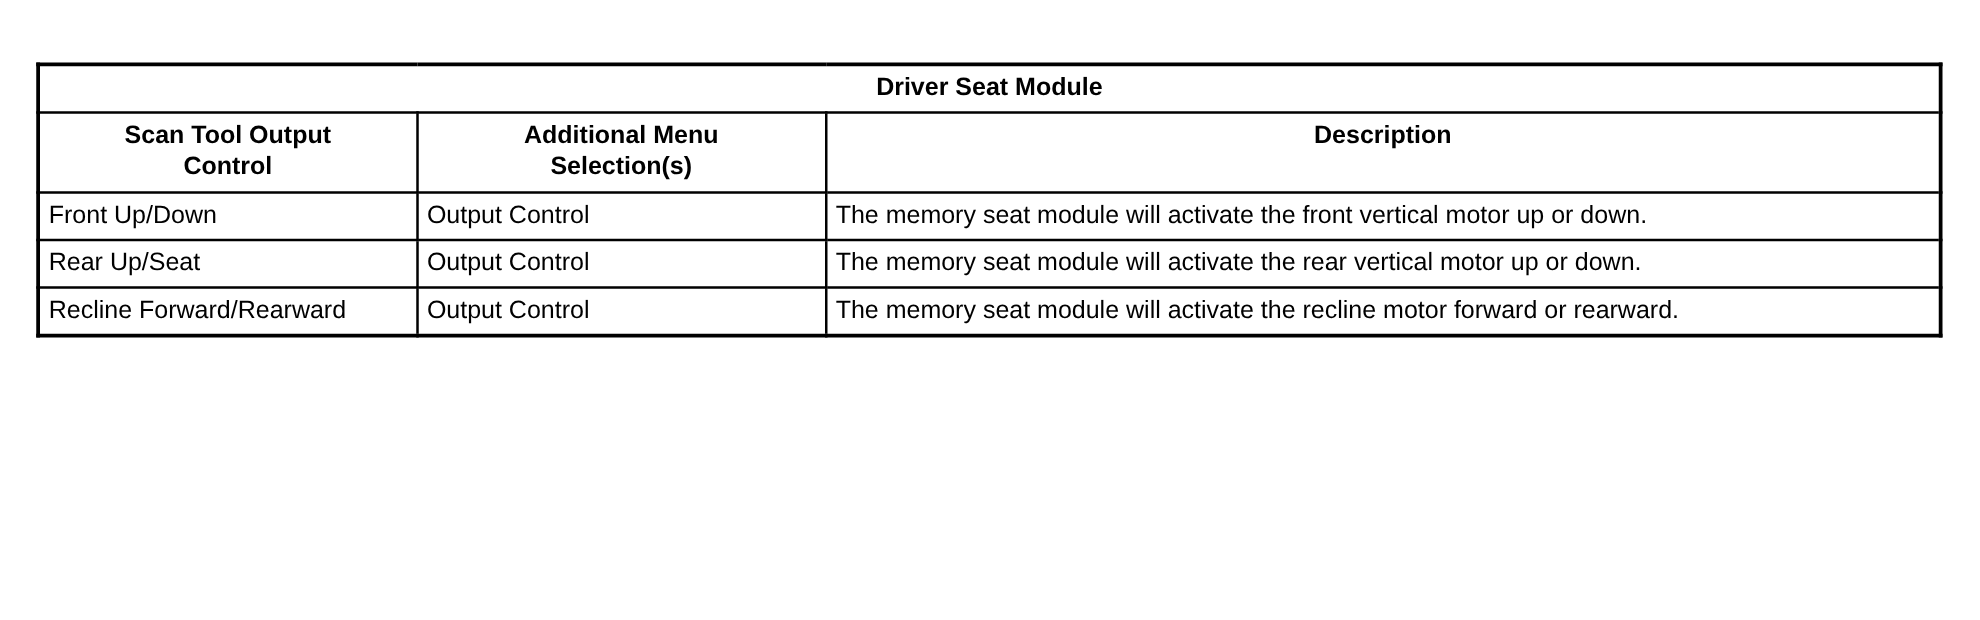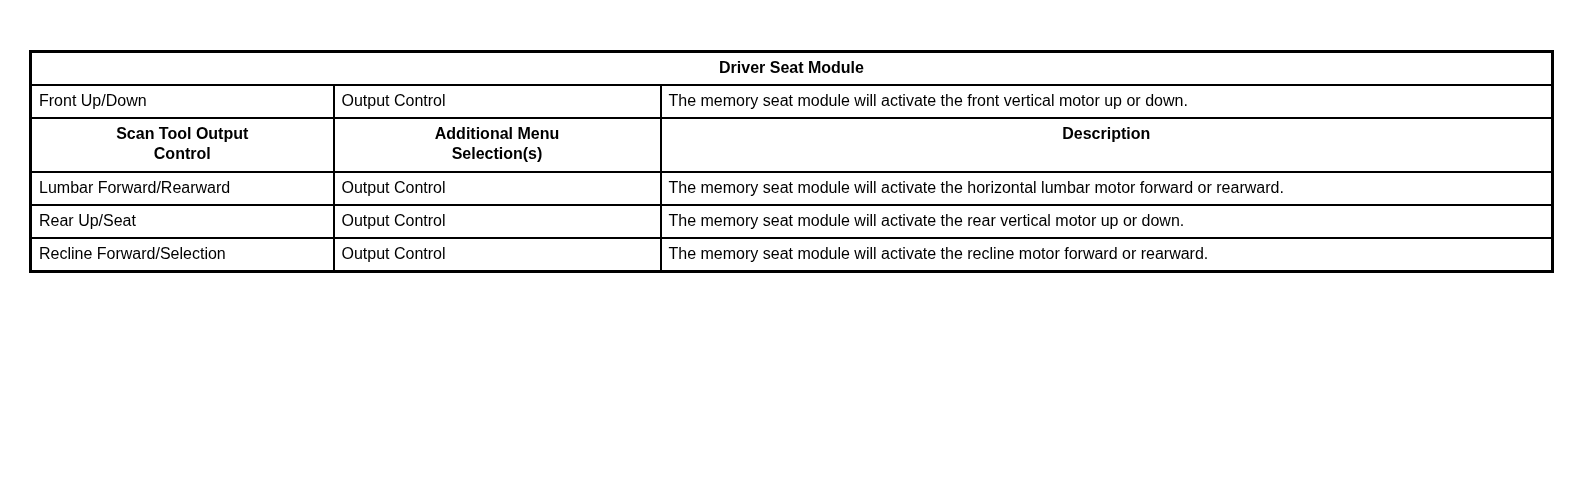--- a/index.html
+++ b/index.html
@@ -29,21 +29,21 @@
   table.spec {
     border-collapse: collapse;
     width: 100%;
     table-layout: fixed;
     border: 3px solid #000000;
   }
   table.spec td {
     border: 2px solid #000000;
     vertical-align: top;
     padding: 5px 7px 6px 7px;
-    font-size: 16px;
+    font-size: 20px;
     line-height: 1.26;
   }
   .title-cell {
     text-align: center;
     font-weight: bold;
     font-size: 20px;
     padding: 8px 6px 9px 6px;
   }
   .hdr {
     text-align: center;
@@ -72,53 +72,48 @@
       <colgroup>
         <col class="col-a">
         <col class="col-b">
         <col class="col-c">
       </colgroup>
       <tbody>
         <tr>
           <td class="title-cell" colspan="3">Driver Seat Module</td>
         </tr>
         <tr>
-          <td>Front Up/Down</td>
-          <td>Output Control</td>
-          <td>The memory seat module will activate the front vertical motor up or down.</td>
-        </tr>
-
-        <tr>
           <td class="hdr">
             <span>Scan Tool Output</span><br>
             <span>Control</span>
           </td>
           <td class="hdr">
             <span>Additional Menu</span><br>
             <span>Selection(s)</span>
           </td>
           <td class="hdr">
             <span>Description</span>
           </td>
         </tr>
 
         <tr>
-          <td>Lumbar Forward/Rearward</td>
-          <td class="cell-mid">Output Control</td>
-          <td>The memory seat module will activate the horizontal lumbar motor forward or rearward.</td>
+          <td>Front Up/Down</td>
+          <td>Output Control</td>
+          <td>The memory seat module will activate the front vertical motor up or down.</td>
         </tr>
+
 
         <tr>
           <td>Rear Up/Seat</td>
           <td>Output Control</td>
           <td>The memory seat module will activate the rear vertical motor up or down.</td>
         </tr>
 
         <tr>
-          <td>Recline Forward/Selection</td>
+          <td>Recline Forward/Rearward</td>
           <td class="cell-mid">Output Control</td>
           <td class="cell-bottom">The memory seat module will activate the recline motor forward or rearward.</td>
         </tr>
 
       </tbody>
     </table>
   </div>
 </div>
 
 </body></html>

